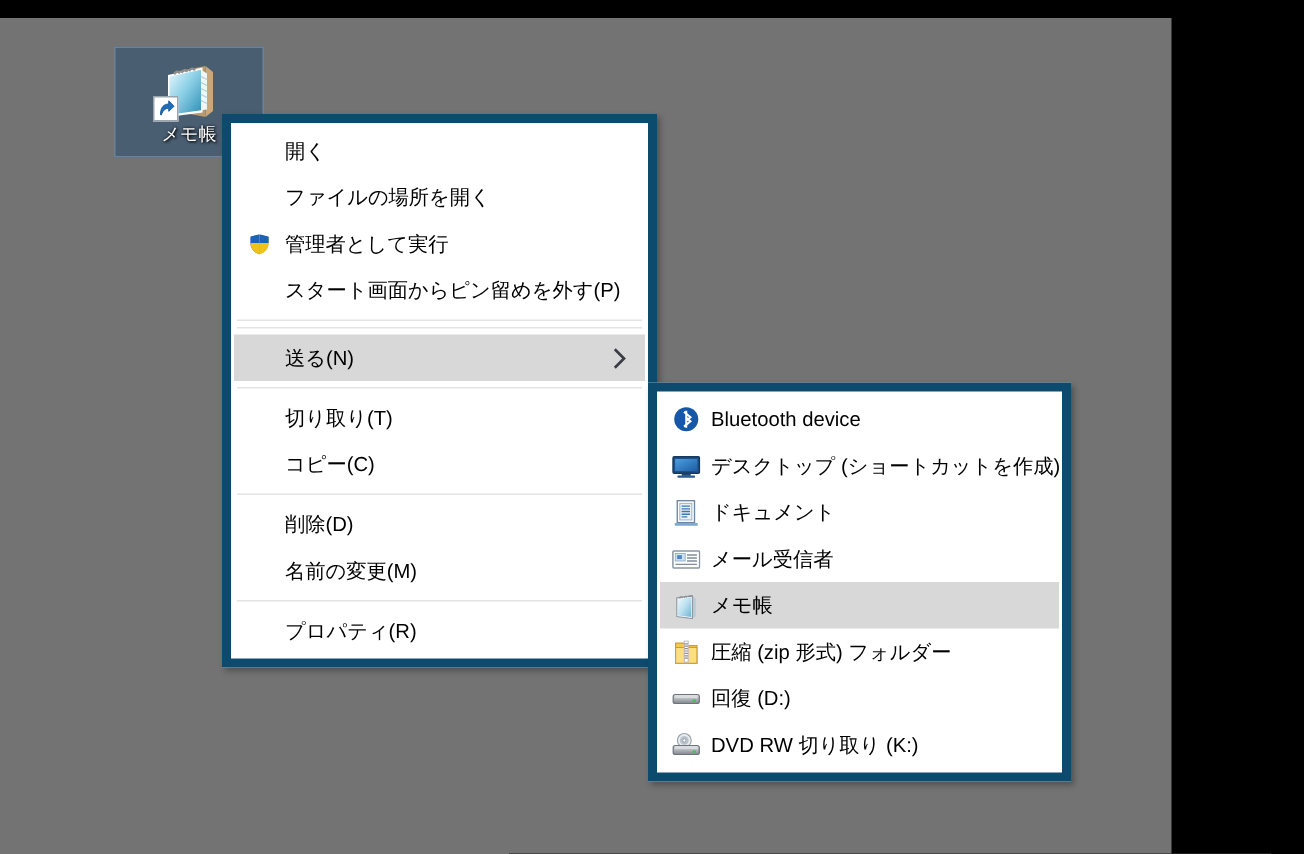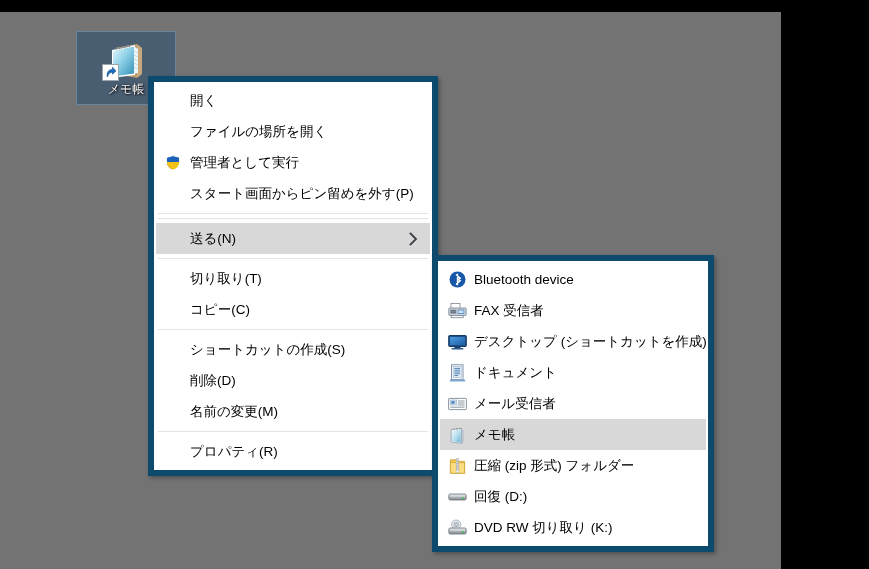--- a/index.html
+++ b/index.html
@@ -237,24 +237,20 @@
       <div class="mi-label">切り取り(T)</div>
     </div>
 
     <div class="menu-item">
       <div class="mi-icon empty"></div>
       <div class="mi-label">コピー(C)</div>
     </div>
 
     <div class="menu-sep"></div>
 
-    <div class="menu-item">
-      <div class="mi-icon empty"></div>
-      <div class="mi-label">ショートカットの作成(S)</div>
-    </div>
 
     <div class="menu-item">
       <div class="mi-icon empty"></div>
       <div class="mi-label">削除(D)</div>
     </div>
 
     <div class="menu-item">
       <div class="mi-icon empty"></div>
       <div class="mi-label">名前の変更(M)</div>
     </div>
@@ -273,41 +269,20 @@
     <div class="menu-item">
       <div class="mi-icon">
         <svg width="17" height="17" viewBox="0 0 17 17">
           <circle cx="8.5" cy="8.5" r="8" fill="#1657a8"></circle>
           <path d="M7 3.6 L11.3 7.2 L8.5 9.5 L8.5 2.8 L8.5 14.2 L8.5 7.5 L11.3 9.8 L7 13.4" fill="none" stroke="#ffffff" stroke-width="1.35" stroke-linejoin="miter" stroke-linecap="butt"></path>
         </svg>
       </div>
       <div class="mi-label">Bluetooth device</div>
     </div>
 
-    <div class="menu-item">
-      <div class="mi-icon">
-        <svg width="19" height="17" viewBox="0 0 19 17">
-          <rect x="3" y="1.5" width="9" height="5" fill="#ffffff" stroke="#7a8794" stroke-width="0.8"></rect>
-          <rect x="0.8" y="6" width="17.4" height="7.5" rx="1" fill="#cdd4da" stroke="#76828e" stroke-width="0.8"></rect>
-          <rect x="2.3" y="7.6" width="6" height="4.3" fill="#8d99a5"></rect>
-          <g fill="#5b6875">
-            <rect x="2.8" y="8.1" width="1.4" height="1.1"></rect>
-            <rect x="4.6" y="8.1" width="1.4" height="1.1"></rect>
-            <rect x="6.4" y="8.1" width="1.4" height="1.1"></rect>
-            <rect x="2.8" y="9.7" width="1.4" height="1.1"></rect>
-            <rect x="4.6" y="9.7" width="1.4" height="1.1"></rect>
-            <rect x="6.4" y="9.7" width="1.4" height="1.1"></rect>
-          </g>
-          <rect x="9.6" y="7.6" width="6.7" height="4.3" fill="#4d87c7"></rect>
-          <rect x="10.4" y="8.4" width="5.1" height="2.7" fill="#cfe2f3"></rect>
-          <rect x="3.2" y="13.5" width="12" height="2.2" fill="#ffffff" stroke="#7a8794" stroke-width="0.8"></rect>
-        </svg>
-      </div>
-      <div class="mi-label">FAX 受信者</div>
-    </div>
 
     <div class="menu-item">
       <div class="mi-icon">
         <svg width="19" height="16" viewBox="0 0 19 16">
           <rect x="0.7" y="1.5" width="17.6" height="11" rx="0.8" fill="#1f4f86" stroke="#16395f" stroke-width="1"></rect>
           <rect x="2.2" y="3" width="14.6" height="8" fill="#2f76c4"></rect>
           <linearGradient id="scr" x1="0" y1="0" x2="1" y2="1">
             <stop offset="0%" stop-color="#4d9ee0"></stop>
             <stop offset="100%" stop-color="#1d5da3"></stop>
           </linearGradient>

